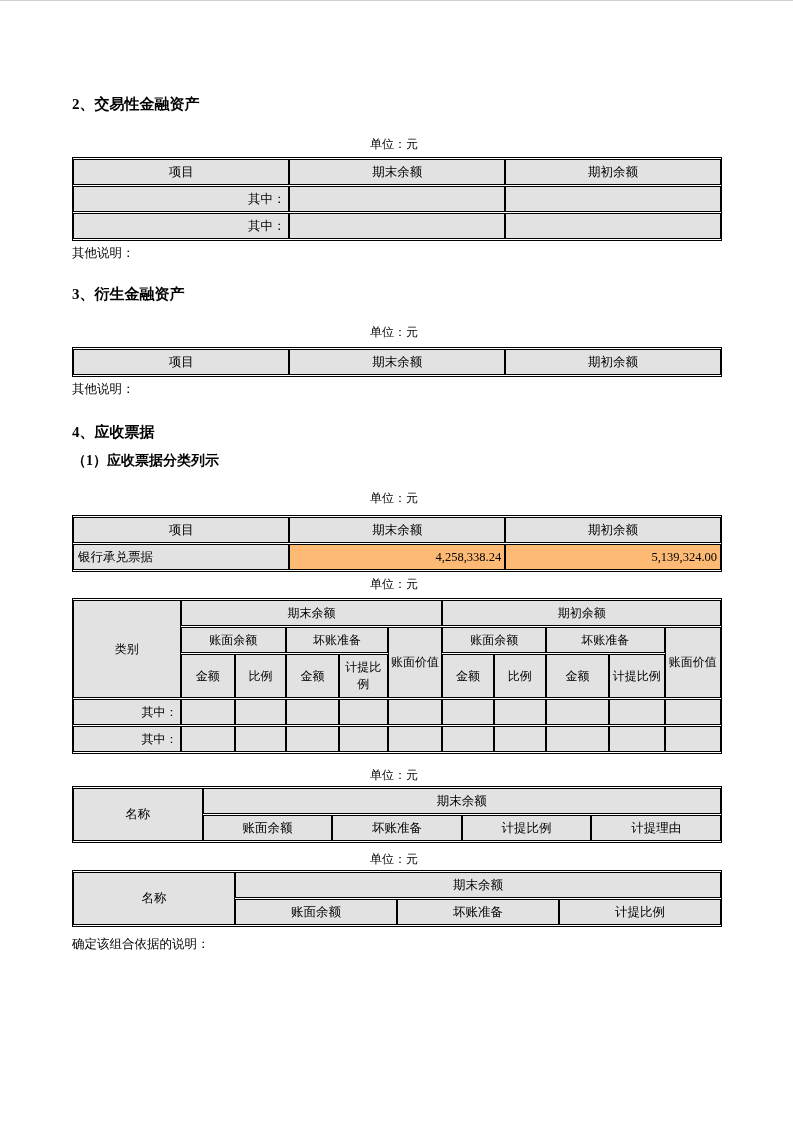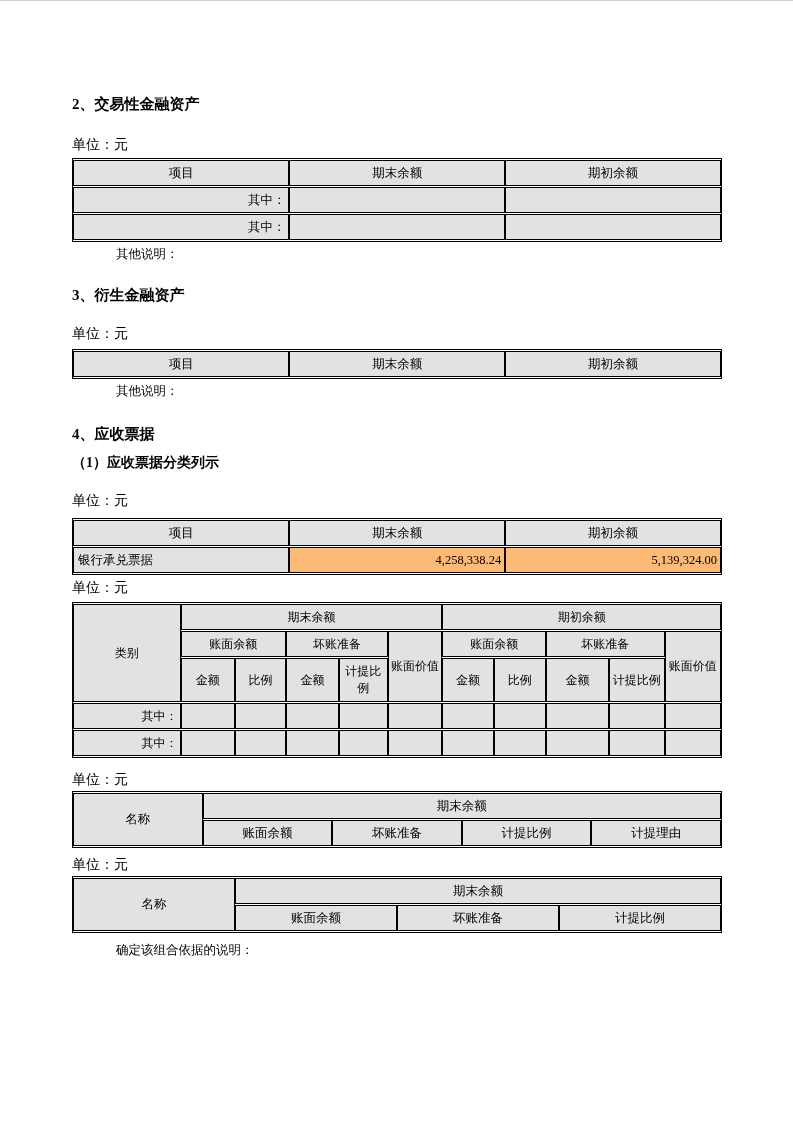--- a/index.html
+++ b/index.html
@@ -7,22 +7,22 @@
   .page {
     width: 793px; height: 1031px; position: relative; overflow: hidden;
     background: #ffffff; color: #000;
     font-family: "Liberation Serif", "DejaVu Serif", serif;
     font-size: 12.5px;
   }
   .hairline { position: absolute; top: 0; left: 0; width: 793px; height: 1px; background: #cfcfcf; }
   .content { padding: 95px 71px 0 72px; }
   .h1 { font-size: 15px; font-weight: bold; }
   .h2 { font-size: 14px; font-weight: bold; }
-  .unit { text-align: left; padding-right: 6px; font-size: 14px; }
-  .note { font-size: 12.5px; margin-left: 44px; }
+  .unit { text-align: center; padding-right: 6px; font-size: 12px; }
+  .note { font-size: 12.5px; }
   table.tbl {
     width: 100%; table-layout: fixed;
     border-collapse: separate; border-spacing: 0 1px;
     border: 1px solid #000; background: #ffffff; font-size: 12.5px;
   }
   table.tbl td {
     border: 1px solid #000; background: #e2e2e2;
     height: 26px; vertical-align: middle; text-align: center;
     padding: 1px 3px; overflow: hidden;
   }

